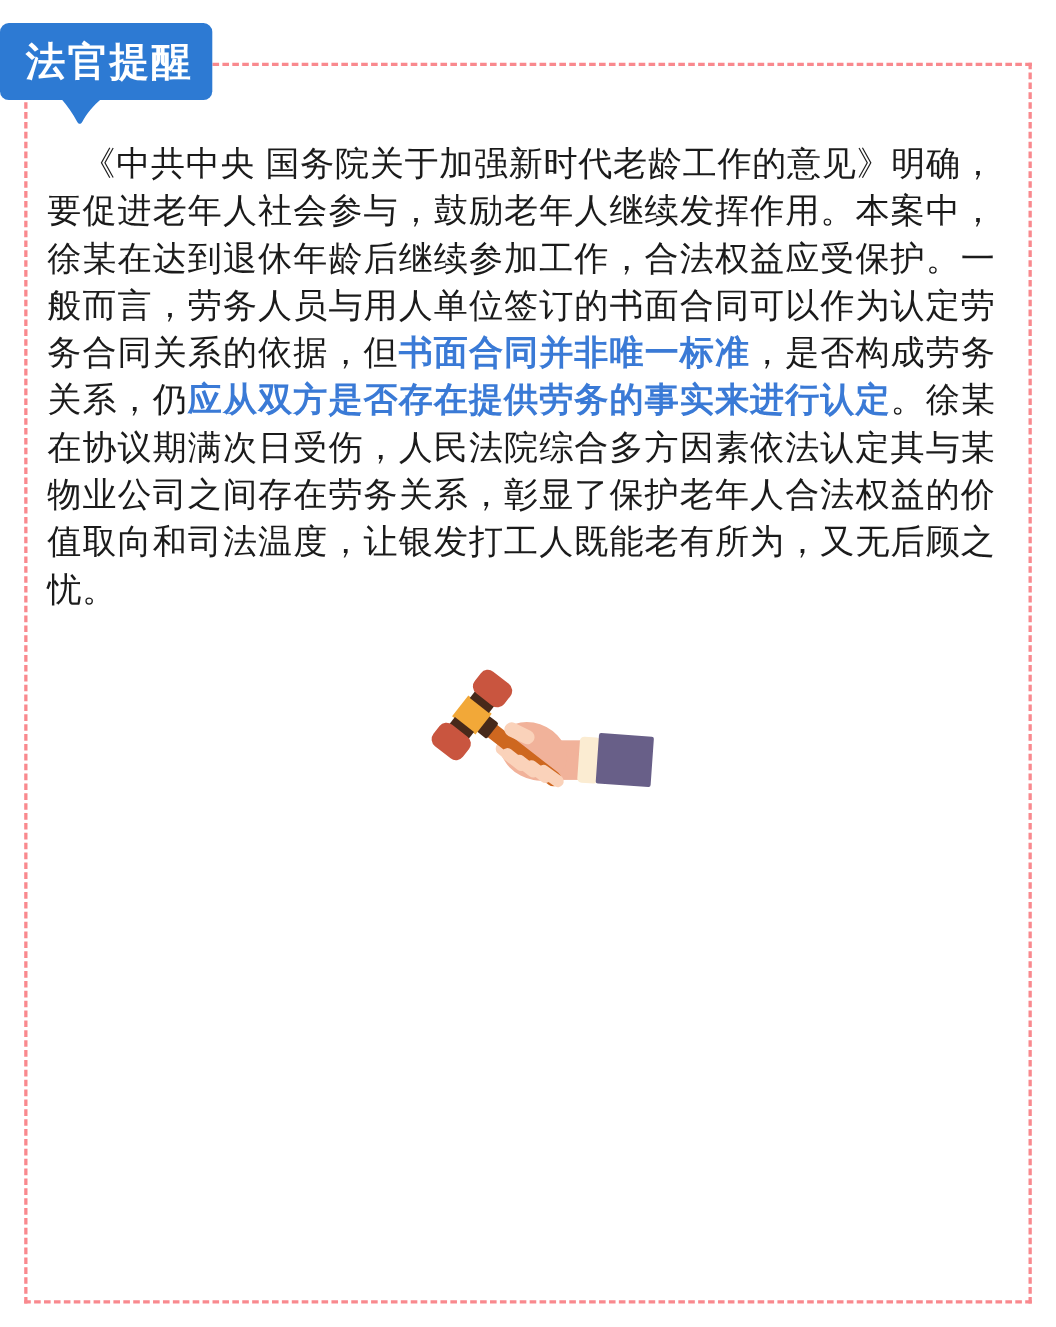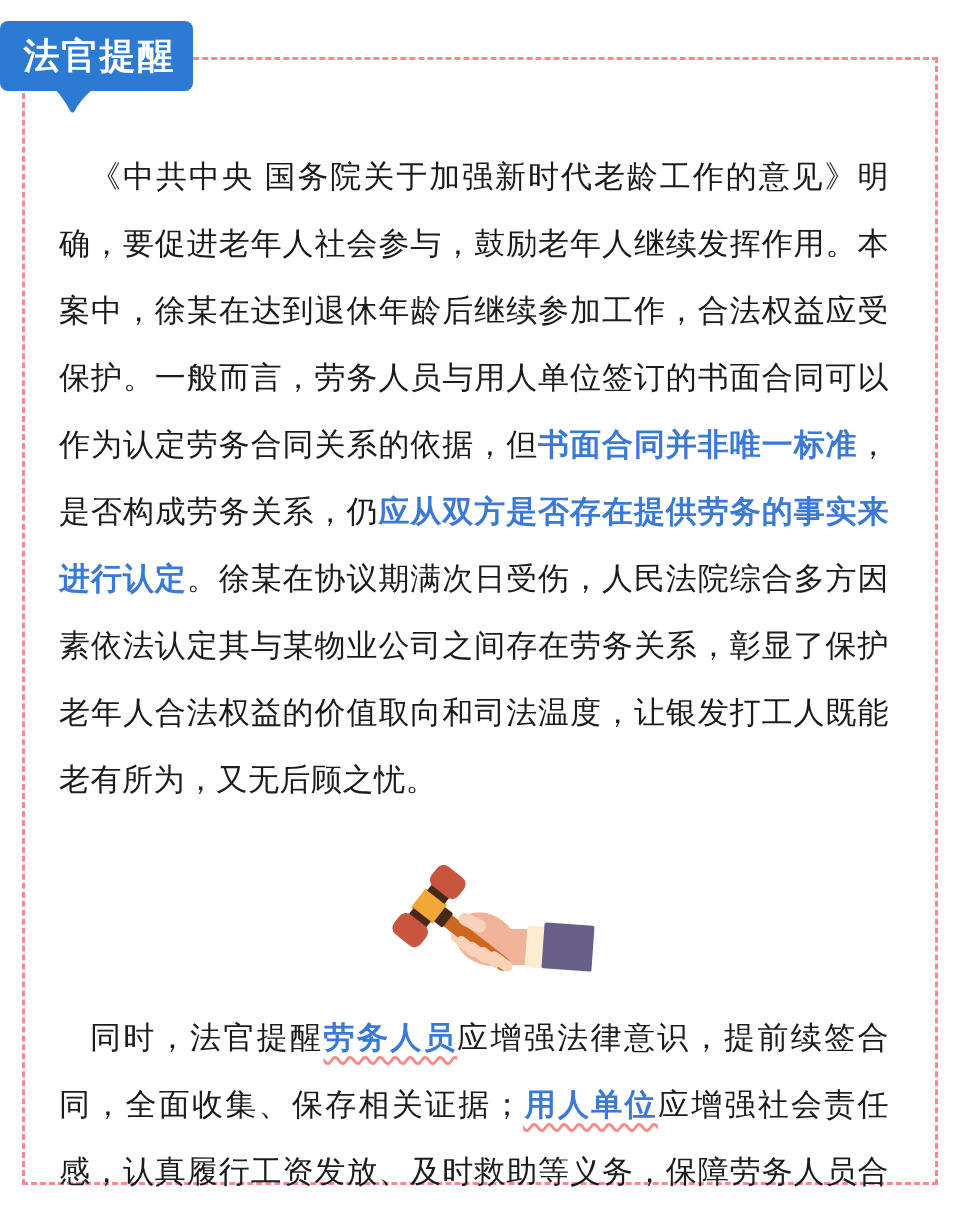--- a/index.html
+++ b/index.html
@@ -55,28 +55,27 @@
     z-index: 2;
   }
   
   .content {
     position: absolute;
     left: 43px;
     top: 127px;
     width: 862px;
   }
   p.para {
-    margin: 16px;
+    margin: 0;
     font-size: 31px;
-    line-height: 67px;
+    line-height: 43px;
     color: var(--text-dark, #1b1b1b);
     text-align: justify;
     text-indent: 1em;
     letter-spacing: 0.5px;
-    font-family: Liberation Serif, serif;
   }
   .seg-normal { color: var(--text-dark, #1b1b1b); }
   .seg-em {
     color: var(--highlight-blue, #3a7ad6);
     font-weight: bold;
   }
   .seg-em-wavy {
     color: var(--highlight-blue, #3a7ad6);
     font-weight: bold;
     text-decoration-line: underline;
@@ -147,16 +146,15 @@
           <rect x="114" y="86" width="11" height="27" rx="5.5" fill="var(--hand-skin-light, #fad2ba)" transform="rotate(128 119.5 99.5)"></rect>
           <rect x="125" y="90" width="11" height="27" rx="5.5" fill="var(--hand-skin-light, #fad2ba)" transform="rotate(126 130.5 103.5)"></rect>
         </g>
 
         <g>
           <rect x="88" y="58" width="29" height="13" rx="6.5" fill="var(--hand-skin-light, #fad2ba)" transform="rotate(26 102 64)"></rect>
         </g>
       </svg>
     </div>
 
-    <p class="para para-2"><span class="seg-normal">同时，法官提醒</span><span class="seg-em-wavy">劳务人员</span><span class="seg-normal">应增强法律意识，提前续签合同，全面收集、保存相关证据；</span><span class="seg-em-wavy">用人单位</span><span class="seg-normal">应增强社会责任感，认真履行工资发放、及时救助等义务，保障劳务人员合法权益。</span></p>
 
   </div>
 </div>
 
 </body></html>

